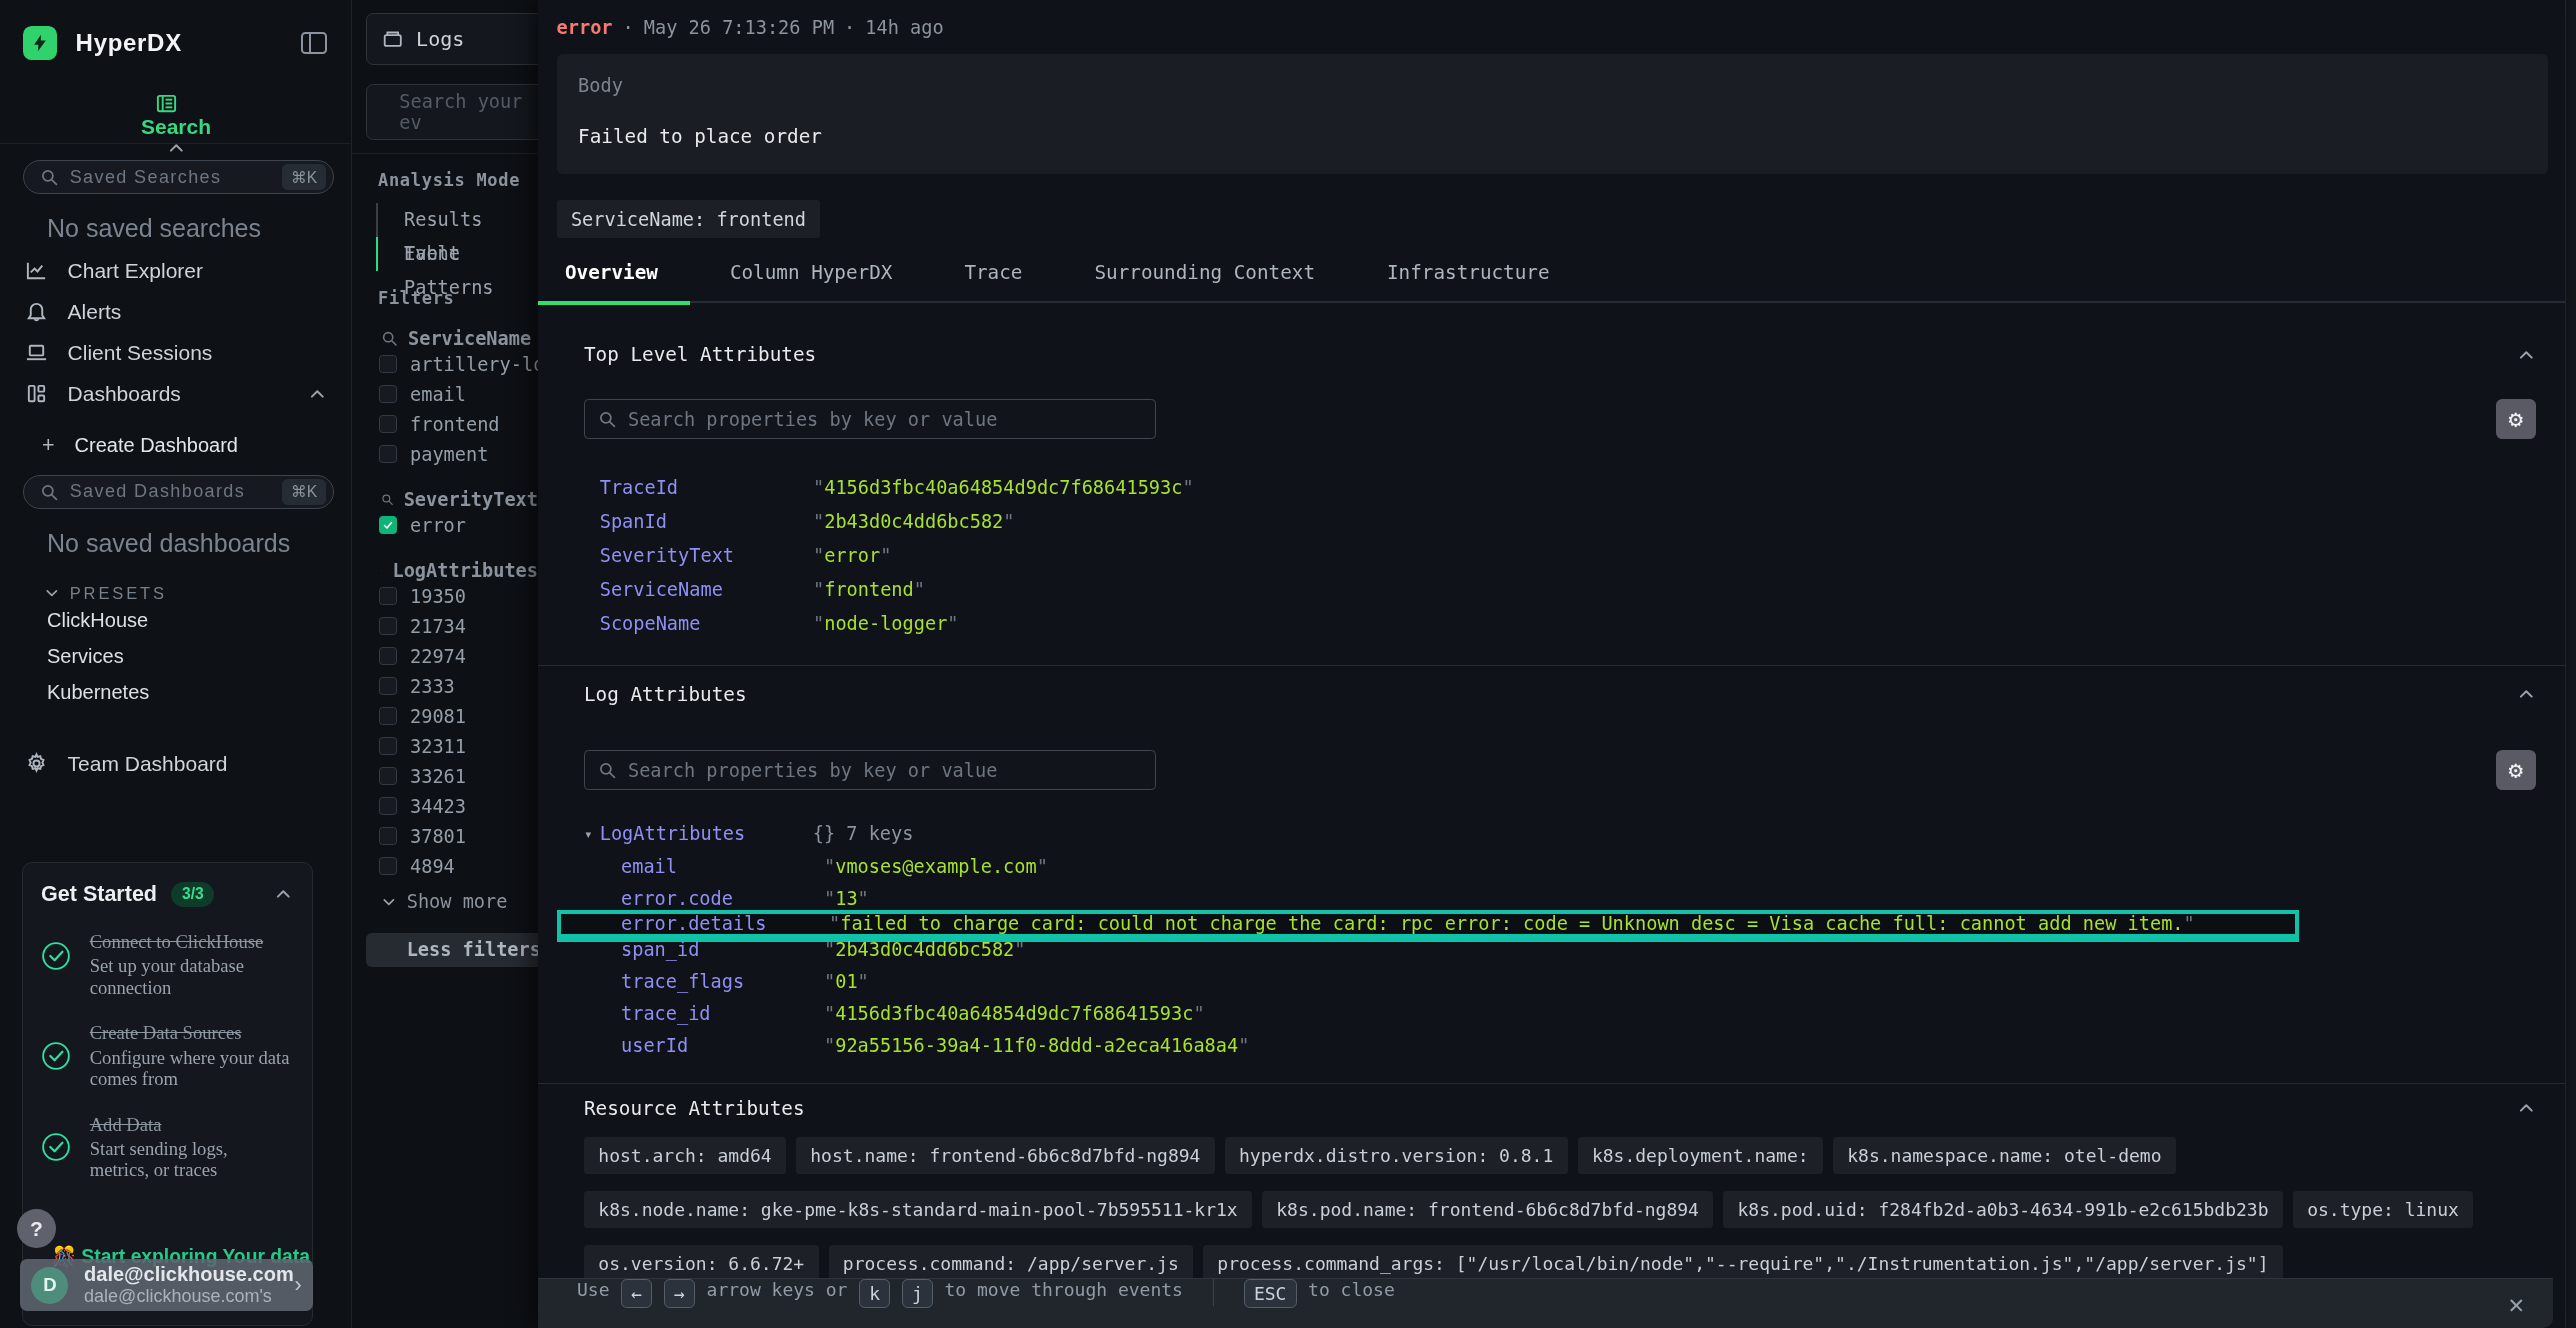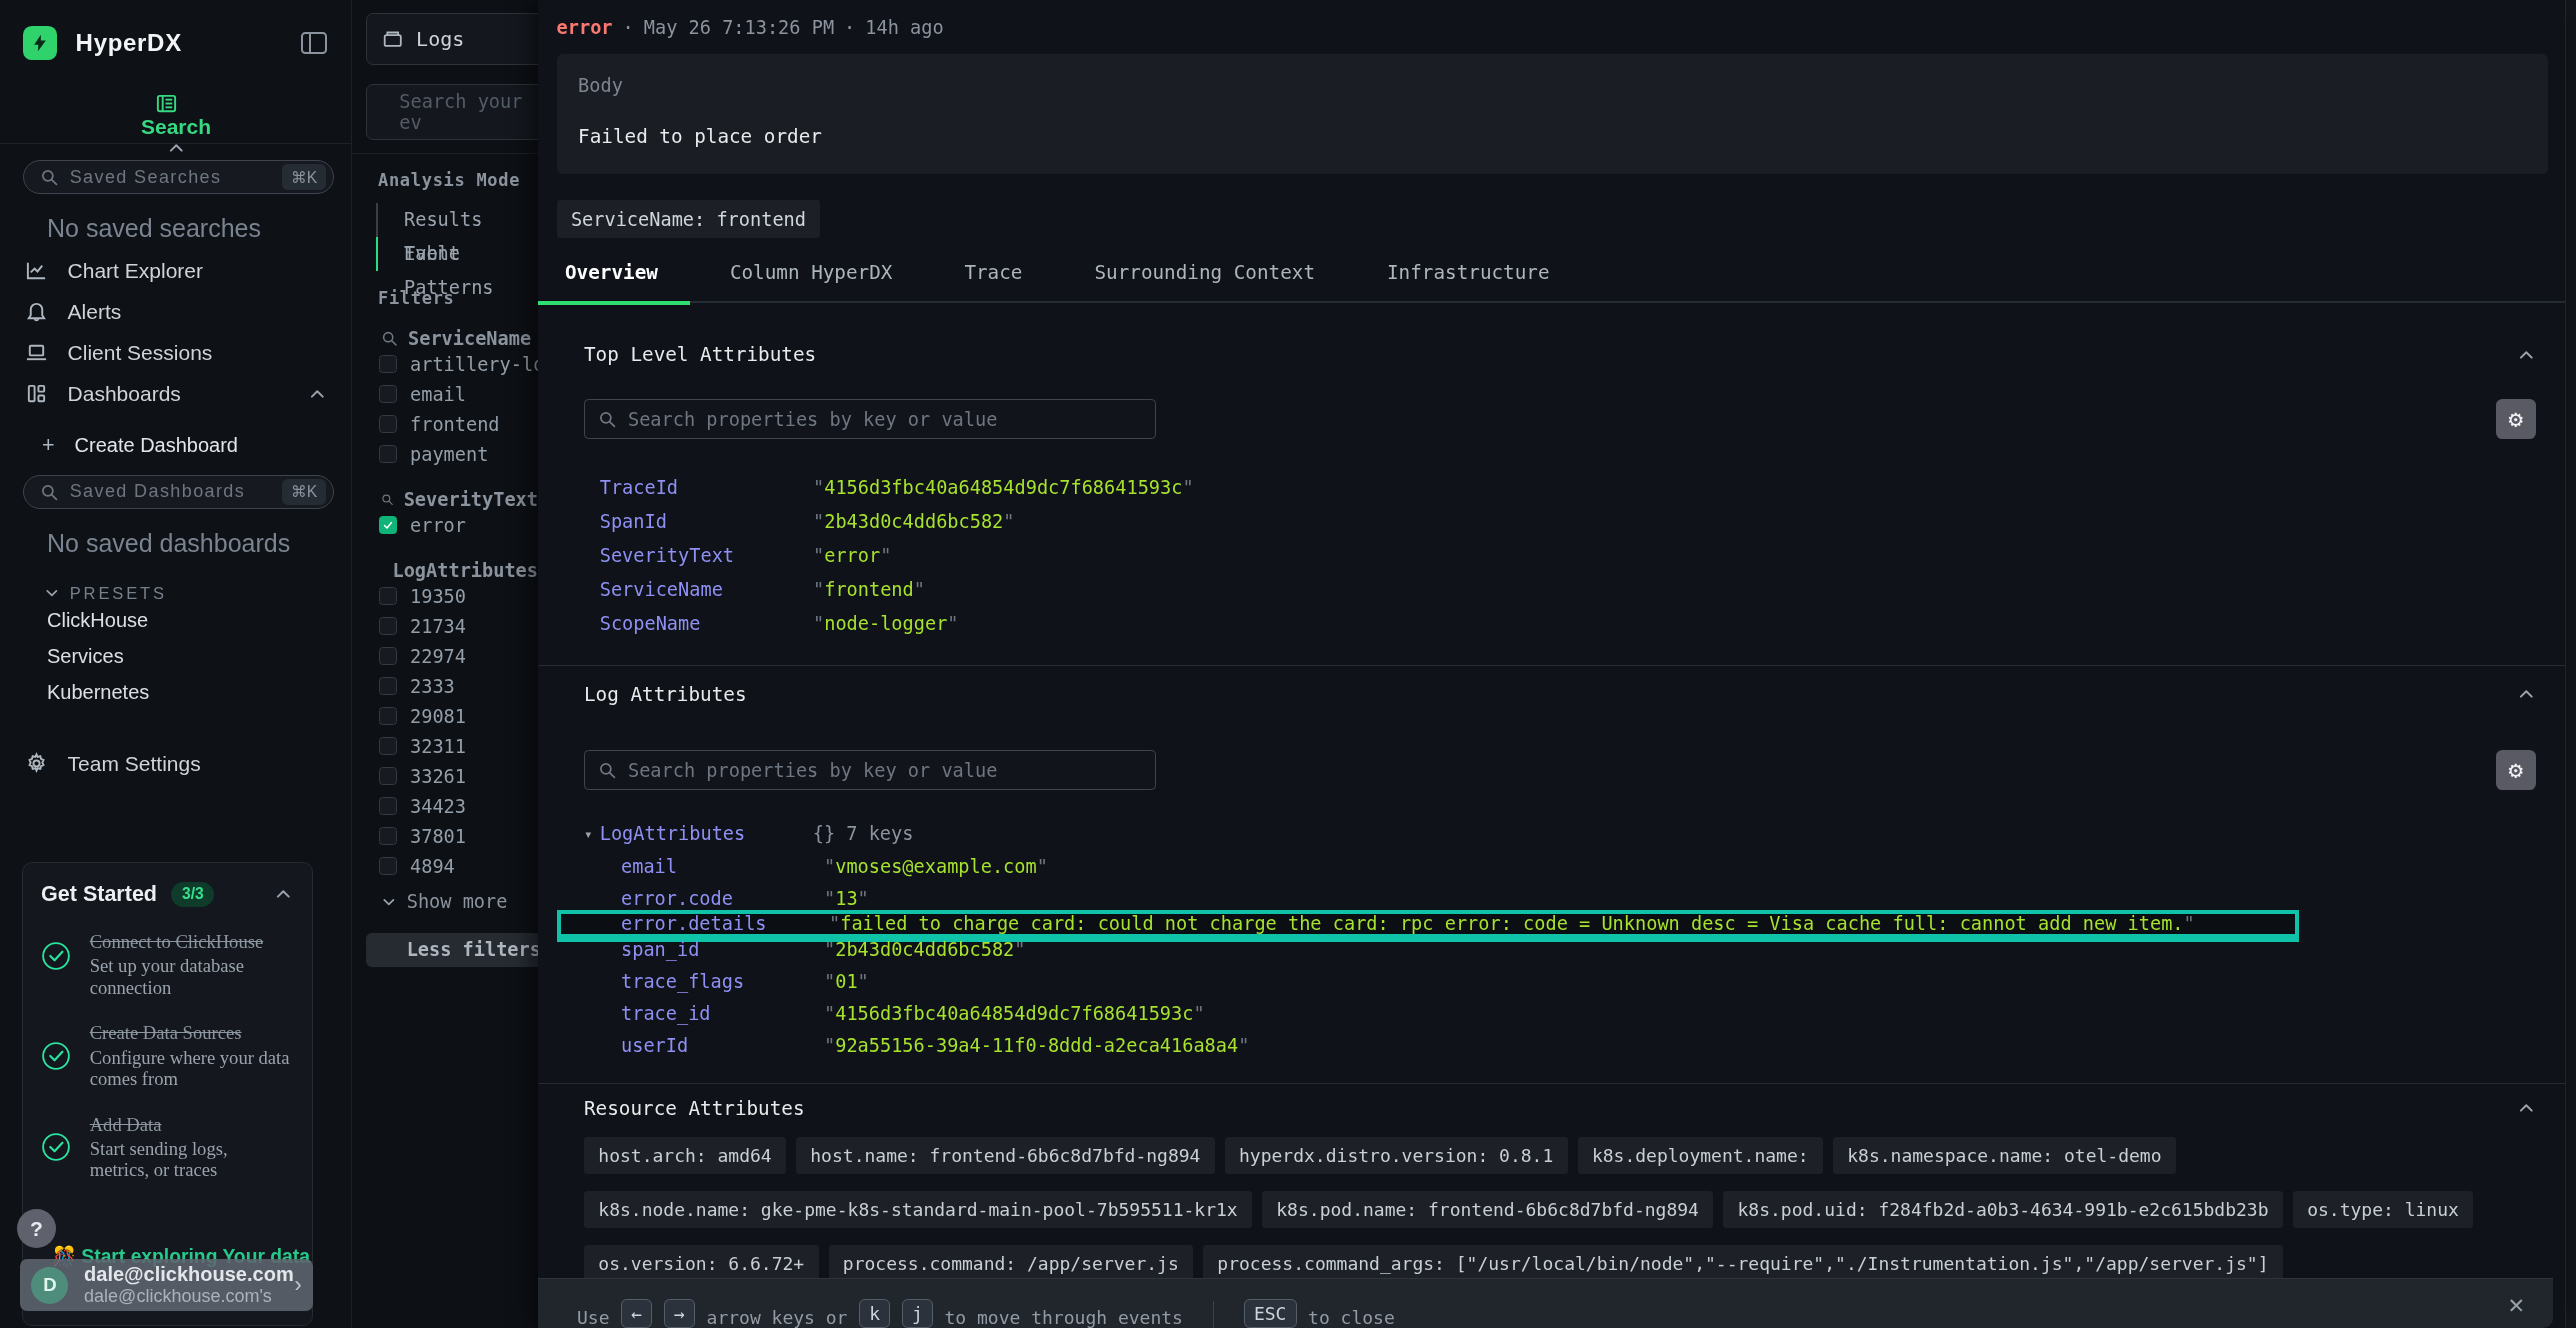--- a/index.html
+++ b/index.html
@@ -139,21 +139,21 @@
   .tree-root{display:flex;align-items:center;height:33px;font-size:18.6px;margin-top:27px;}
   .tree-tri{color:#9aa3ad;font-size:14.3px;width:15.7px;flex:none;}
   .tree-name{color:var(--purple);width:213px;flex:none;}
   .tree-meta{color:#8b949e;}
   .sec-divider{height:1.4px;background:var(--border);margin:24px -29px 0 -46px;}
   .sec-divider.tight{margin-top:21.5px;}
   .chip-rows{margin-top:11.4px;}
   .chip-row{display:flex;gap:10px;margin-top:17px;}
   .rchip{background:var(--chip-bg);border-radius:3.6px;padding:7.9px 14.3px;font-size:18px;color:#c8cfd6;white-space:nowrap;flex:none;}
   .kbd-bar{position:absolute;left:0;right:11.4px;bottom:0;height:50px;background:#21262d;border-top:0.7px solid #2e343b;
-    border-bottom-right-radius:10px;display:flex;align-items:flex-end;padding-left:39px;gap:11.4px;
+    border-bottom-right-radius:10px;display:flex;align-items:flex-start;padding-left:39px;gap:11.4px;
     font-size:18px;color:#929ba5;}
   .keycap{background:#2b323b;border:1.4px solid #555f6a;border-radius:5.7px;padding:2.9px 9.3px;color:#ced4da;font-size:18px;}
   .vdiv{width:0.7px;height:27px;background:#3a424b;margin:0 18.6px;}
   .close-x{position:absolute;right:29px;top:10px;font-size:26px;color:#98a0a8;cursor:pointer;}
   .right-strip{width:11.4px;height:100%;flex:none;background:#13161b;border-left:0.7px solid #262b31;}
 </style>
 </head>
 <body>
 
 <div class="app">
@@ -266,21 +266,21 @@
         <div class="preset">Kubernetes</div>
       </div>
 
     <div class="nav-item team">
       <span class="nico">
         <svg viewBox="0 0 24 24" fill="none" stroke="currentColor" stroke-width="2">
             <circle cx="12" cy="12" r="3.2"></circle>
             <path d="M12 2.5 l1.2 2.6 2.8-.7 .7 2.8 2.6 1.2 -1.2 2.6 1.2 2.6 -2.6 1.2 -.7 2.8 -2.8 -.7 -1.2 2.6 -1.2 -2.6 -2.8 .7 -.7 -2.8 -2.6 -1.2 1.2 -2.6 -1.2 -2.6 2.6 -1.2 .7 -2.8 2.8 .7 z"></path>
           </svg>
       </span>
-      <span>Team Settings</span>
+      <span>Team Dashboard</span>
     </div>
 
     <div class="gs-card">
       <div class="gs-head">
         <span class="gs-title">Get Started</span>
         <span class="gs-badge">3/3</span>
         <svg class="chev" viewBox="0 0 24 24">
             <path d="M5 15 L12 8 L19 15"></path>
           </svg>
       </div>

